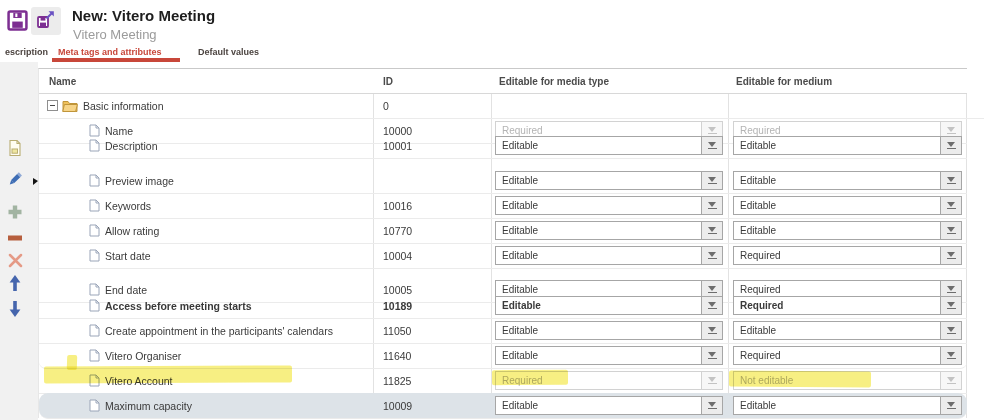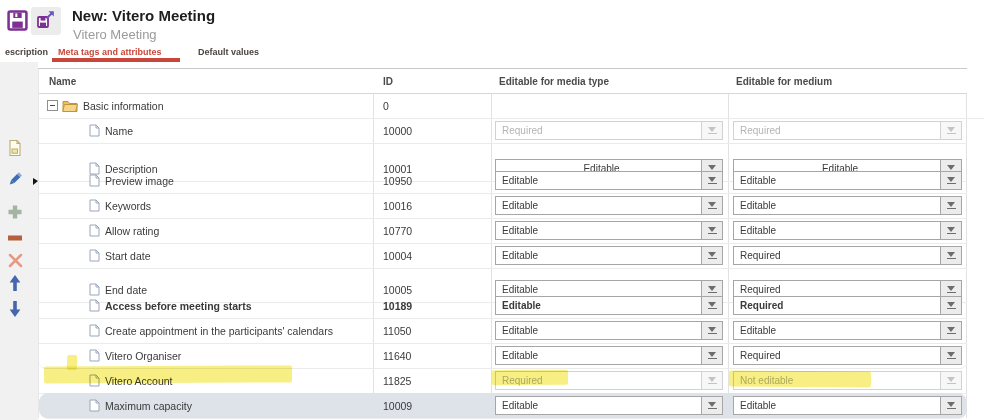--- a/index.html
+++ b/index.html
@@ -214,21 +214,21 @@
       <div class="dd dd-medium dis">
         <span class="ddtext">Required</span>
         <span class="ddarrow">
             <span class="caret"></span>
             <span class="caret-bar"></span>
           </span>
       </div>
     </div>
   </div>
 
-  <div class="tr" style="top:87px;text-align:center;">
+  <div class="tr" style="top:64px;">
     <div class="td c-name ind2">
       <span class="mini-icon">
         <svg width="11" height="13" viewBox="0 0 11 13">
             <path d="M1 1 h6 l3 3 v8 H1 z" fill="#fff" stroke="#9aa5b8" stroke-width="1"></path>
             <path d="M7 1 v3 h3" fill="none" stroke="#9aa5b8" stroke-width="1"></path>
           </svg>
       </span>
       <span class="rowlabel">Description</span>
     </div>
     <div class="td c-id">10001</div>
@@ -255,21 +255,20 @@
   <div class="tr" style="top:99px;">
     <div class="td c-name ind2">
       <span class="mini-icon">
         <svg width="11" height="13" viewBox="0 0 11 13">
             <path d="M1 1 h6 l3 3 v8 H1 z" fill="#fff" stroke="#9aa5b8" stroke-width="1"></path>
             <path d="M7 1 v3 h3" fill="none" stroke="#9aa5b8" stroke-width="1"></path>
           </svg>
       </span>
       <span class="rowlabel">Preview image</span>
     </div>
-    <div class="td c-id">10950</div>
     <div class="td c-media">
       <div class="dd dd-media">
         <span class="ddtext">Editable</span>
         <span class="ddarrow">
             <span class="caret"></span>
             <span class="caret-bar"></span>
           </span>
       </div>
     </div>
     <div class="td c-medium">

